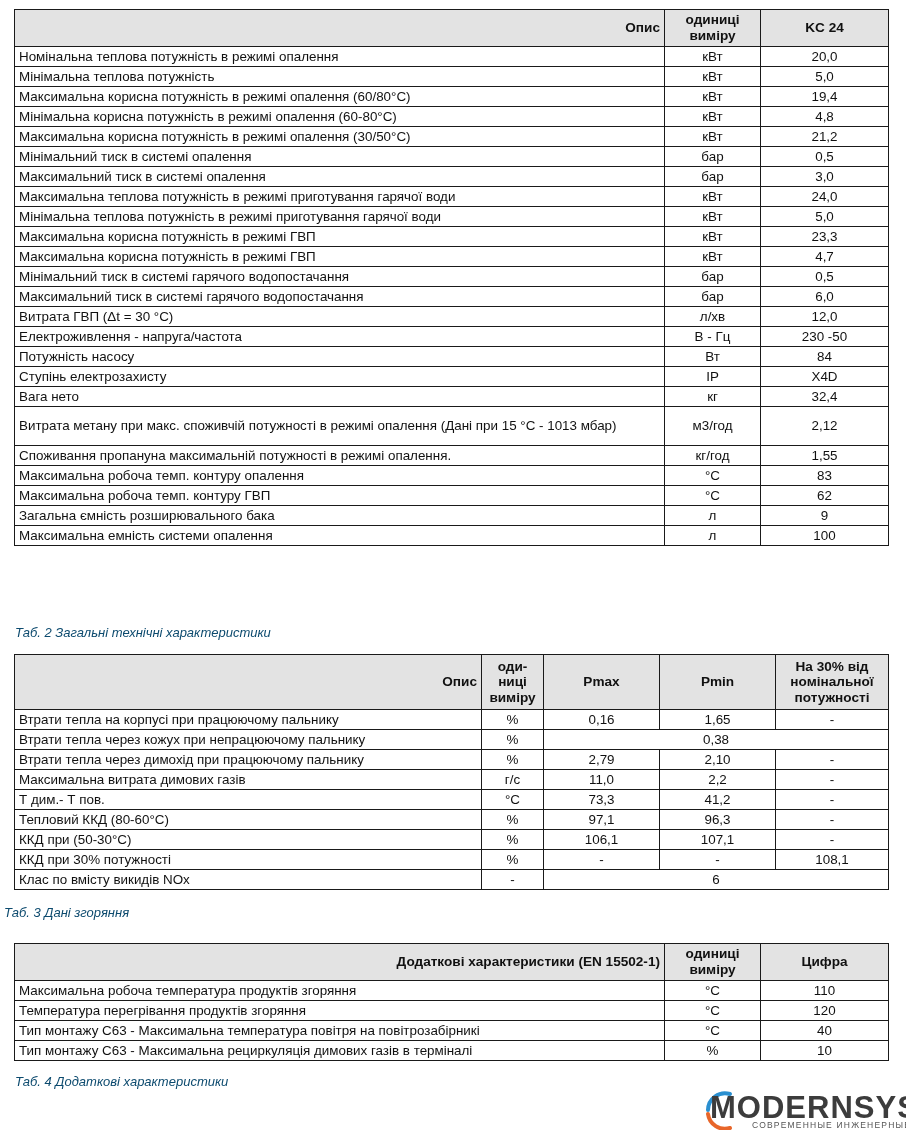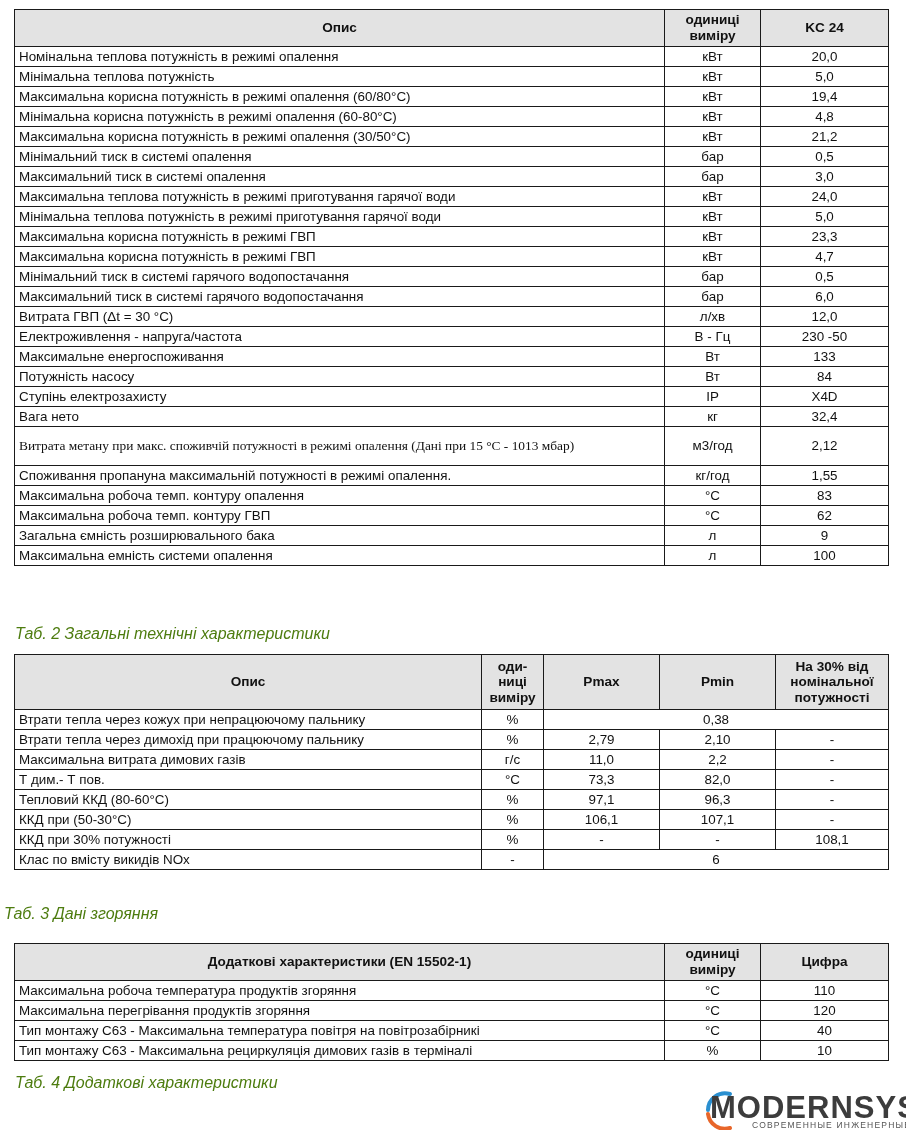--- a/index.html
+++ b/index.html
@@ -9,29 +9,29 @@
     }
     table {
       position: absolute; border-collapse: collapse; table-layout: fixed;
       font-size: 13.4px; line-height: 1.15;
     }
     td, th {
       border: 1.5px solid #1a1a1a; padding: 0 4px; height: 19px;
       vertical-align: middle;
     }
     th { background: #e3e3e3; font-weight: bold; font-size: 13.6px; }
-    th.left { text-align: center; }
+    th.left { text-align: right; }
     td.c, th.c { text-align: center; }
     td.l { text-align: left; margin-top: 15px; }
     .caption {
-      position: absolute; font-style: italic; font-size: 16px; color: #4d7c0f;
+      position: absolute; font-style: italic; font-size: 13px; color: #0c4a6e;
     }
     #t1 { left: 14px; top: 9px; width: 874px; }
     #t1 th { height: 36px; }
-    #t1 td.tall { height: 38px; font-family: Liberation Serif, serif; }
+    #t1 td.tall { height: 38px; }
     #t2 { left: 14px; top: 654px; width: 874px; }
     #t2 th { height: 54px; line-height: 1.12; }
     #t3 { left: 14px; top: 943px; width: 874px; }
     #t3 th { height: 36px; }
     .logo {
       position: absolute; left: 700px; top: 1088px; width: 206px; height: 42px;
     }
     .logo-text {
       position: absolute; left: 10px; top: 2px; font-family: "Liberation Sans", sans-serif;
       font-weight: bold; font-size: 31px; letter-spacing: 1px; color: #3c3c3c;
@@ -126,25 +126,20 @@
       </tr>
       <tr>
         <td class="l">Витрата ГВП (Δt = 30 °C)</td>
         <td class="c">л/хв</td>
         <td class="c">12,0</td>
       </tr>
       <tr>
         <td class="l">Електроживлення - напруга/частота</td>
         <td class="c">В - Гц</td>
         <td class="c">230 -50</td>
-      </tr>
-      <tr>
-        <td class="l">Максимальне енергоспоживання</td>
-        <td class="c">Вт</td>
-        <td class="c">133</td>
       </tr>
       <tr>
         <td class="l">Потужність насосу</td>
         <td class="c">Вт</td>
         <td class="c">84</td>
       </tr>
       <tr>
         <td class="l">Ступінь електрозахисту</td>
         <td class="c">IP</td>
         <td class="c">X4D</td>
@@ -200,20 +195,27 @@
     <tr>
       <th class="left">Опис</th>
       <th class="c">оди-ниці виміру</th>
       <th class="c">Pmax</th>
       <th class="c">Pmin</th>
       <th class="c">На 30% від номінальної потужності</th>
     </tr>
   </thead>
   <tbody id="t2-body">
       <tr>
+        <td class="l">Втрати тепла на корпусі при працюючому пальнику</td>
+        <td class="c">%</td>
+        <td class="c">0,16</td>
+        <td class="c">1,65</td>
+        <td class="c">-</td>
+      </tr>
+      <tr>
         <td class="l">Втрати тепла через кожух при непрацюючому пальнику</td>
         <td class="c">%</td>
         <td class="c" colspan="3">0,38</td>
       </tr>
       <tr>
         <td class="l">Втрати тепла через димохід при працюючому пальнику</td>
         <td class="c">%</td>
         <td class="c">2,79</td>
         <td class="c">2,10</td>
         <td class="c">-</td>
@@ -222,21 +224,21 @@
         <td class="l">Максимальна витрата димових газів</td>
         <td class="c">г/с</td>
         <td class="c">11,0</td>
         <td class="c">2,2</td>
         <td class="c">-</td>
       </tr>
       <tr>
         <td class="l">Т дим.- Т пов.</td>
         <td class="c">°C</td>
         <td class="c">73,3</td>
-        <td class="c">82,0</td>
+        <td class="c">41,2</td>
         <td class="c">-</td>
       </tr>
       <tr>
         <td class="l">Тепловий ККД (80-60°C)</td>
         <td class="c">%</td>
         <td class="c">97,1</td>
         <td class="c">96,3</td>
         <td class="c">-</td>
       </tr>
       <tr>
@@ -275,21 +277,21 @@
       <th class="c">Цифра</th>
     </tr>
   </thead>
   <tbody id="t3-body">
       <tr>
         <td class="l">Максимальна робоча температура продуктів згоряння</td>
         <td class="c">°C</td>
         <td class="c">110</td>
       </tr>
       <tr>
-        <td class="l">Максимальна перегрівання продуктів згоряння</td>
+        <td class="l">Температура перегрівання продуктів згоряння</td>
         <td class="c">°C</td>
         <td class="c">120</td>
       </tr>
       <tr>
         <td class="l">Тип монтажу С63 - Максимальна температура повітря на повітрозабірникі</td>
         <td class="c">°C</td>
         <td class="c">40</td>
       </tr>
       <tr>
         <td class="l">Тип монтажу С63 - Максимальна рециркуляція димових газів в терміналі</td>

